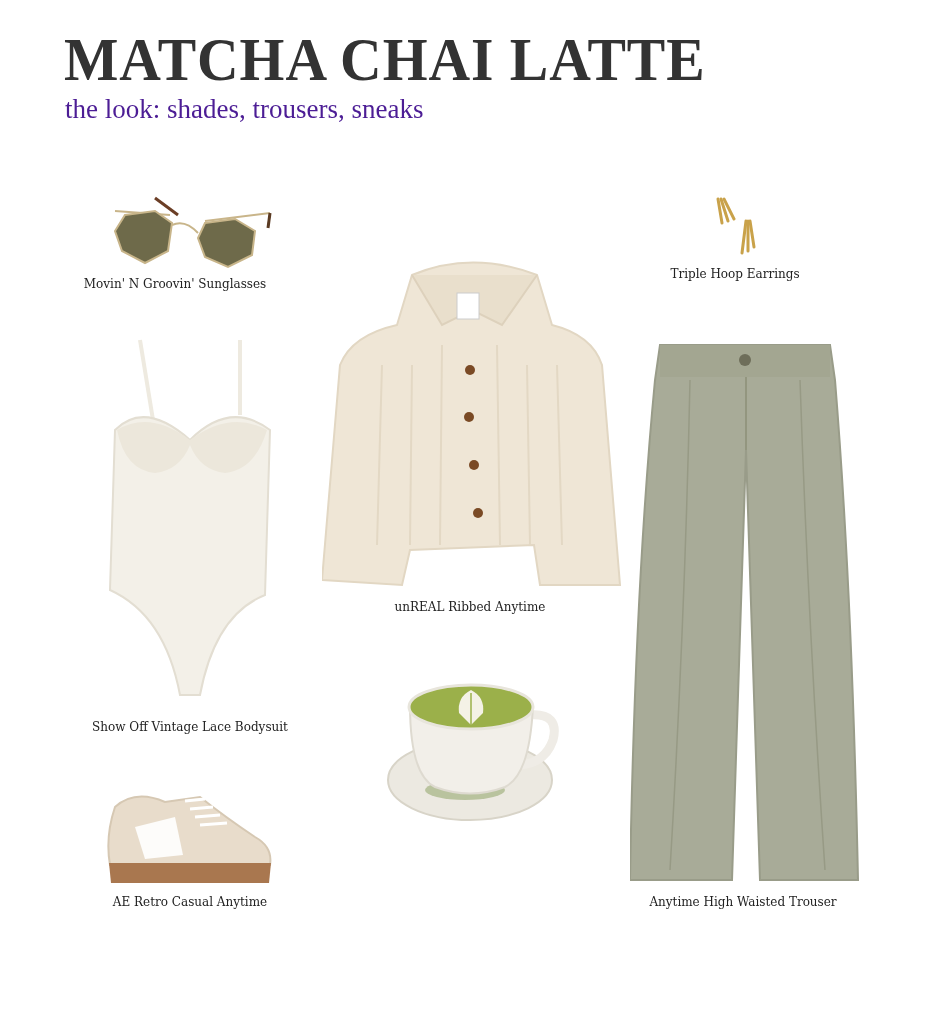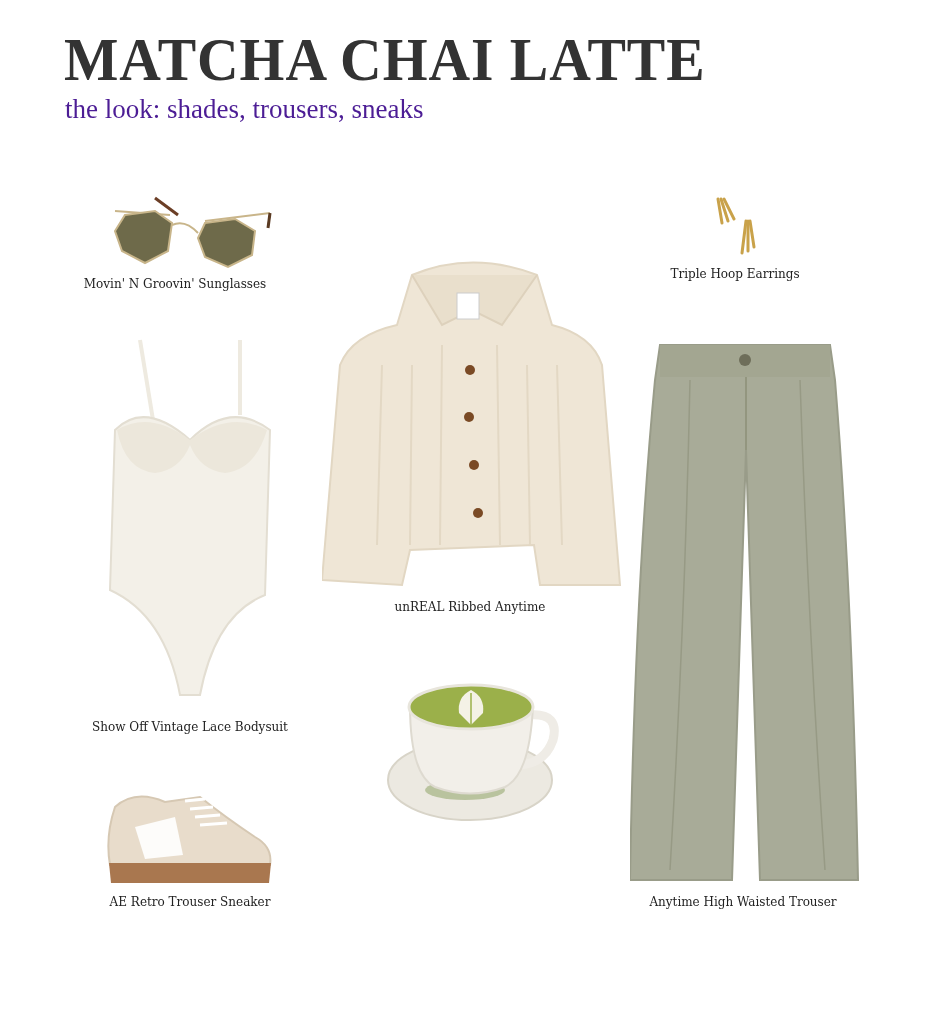--- a/index.html
+++ b/index.html
@@ -107,13 +107,13 @@
     <path d="M30 40 L70 30 L78 68 L40 72 Z" fill="#ffffff" opacity="0.9"></path>
     <g stroke="#ffffff" stroke-width="3">
       <line x1="80" y1="14" x2="100" y2="12"></line>
         <line x1="85" y1="22" x2="108" y2="20"></line>
         <line x1="90" y1="30" x2="115" y2="28"></line>
         <line x1="95" y1="38" x2="122" y2="36"></line>
     </g>
     <path d="M4 76 L166 76 L164 96 L6 96 Z" fill="#a9774f"></path>
   </svg>
 </div>
-<div class="label" style="left:190px;top:895px;">AE Retro Trouser Sneaker</div>
+<div class="label" style="left:190px;top:895px;">AE Retro Casual Anytime</div>
 
 </body></html>

